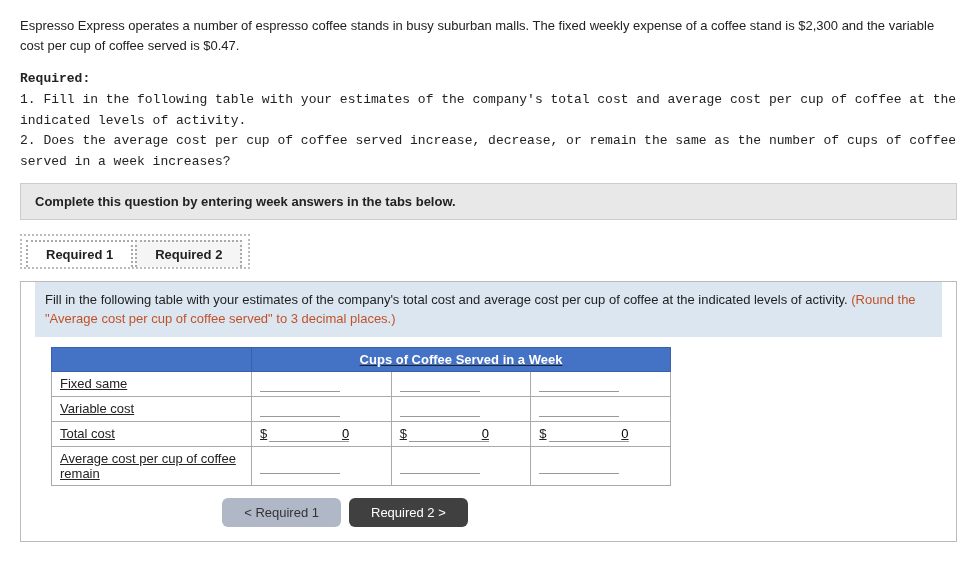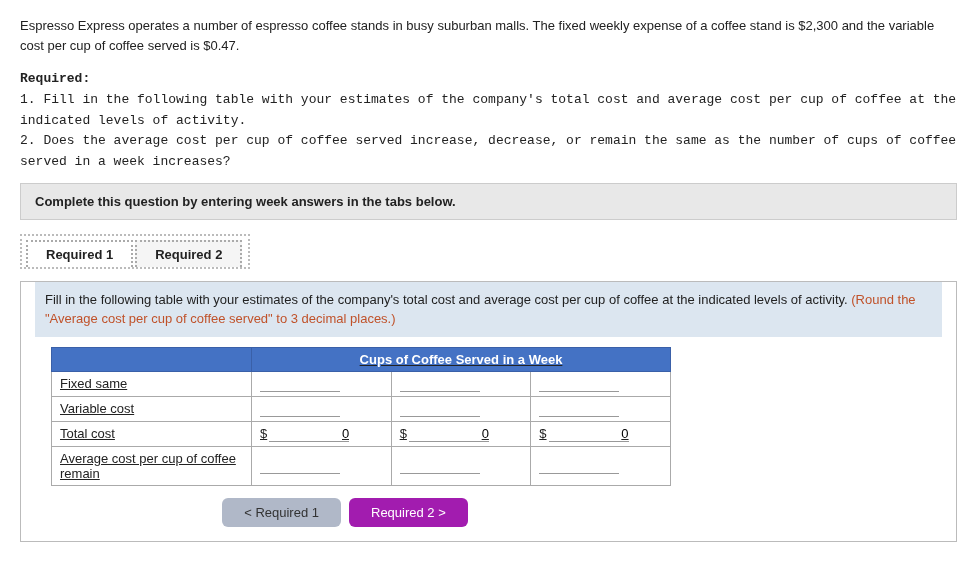--- a/index.html
+++ b/index.html
@@ -105,21 +105,21 @@
       font-size: 13px;
       cursor: pointer;
       border: none;
       border-radius: 6px;
     }
     .nav-btn.prev {
       background: #b0b8c8;
       color: #333;
     }
     .nav-btn.next {
-      background: #a21caf;
+      background: #404040;
       color: #fff;
     }
     .tabs-row {
       display: flex;
     }
     .tab-btn {
       padding: 5px 18px;
       border: 2px dotted #aaa;
       border-bottom: none;
       background: #f5f5f5;

